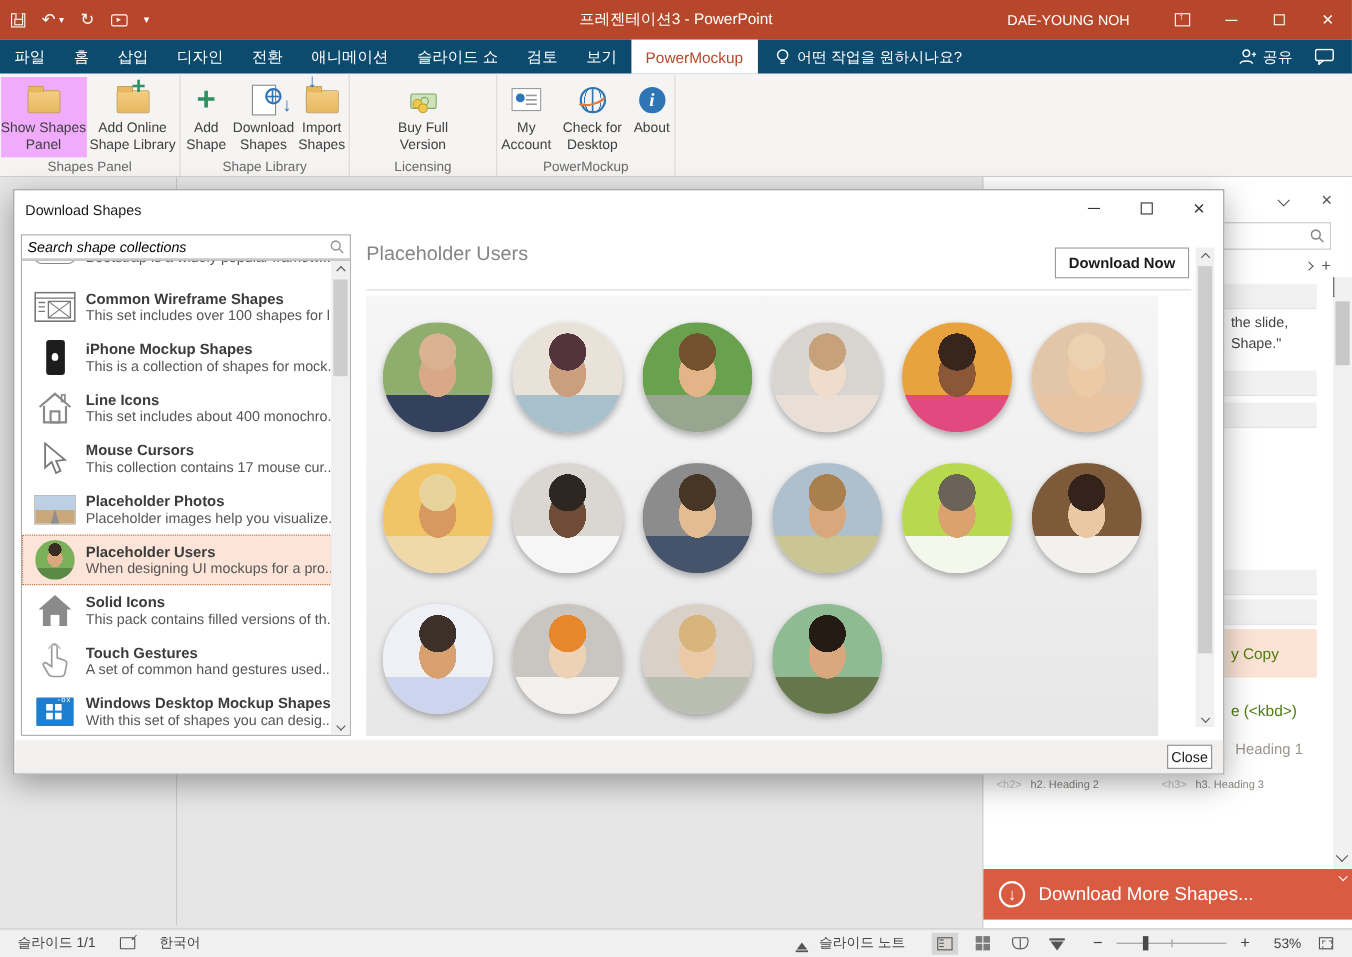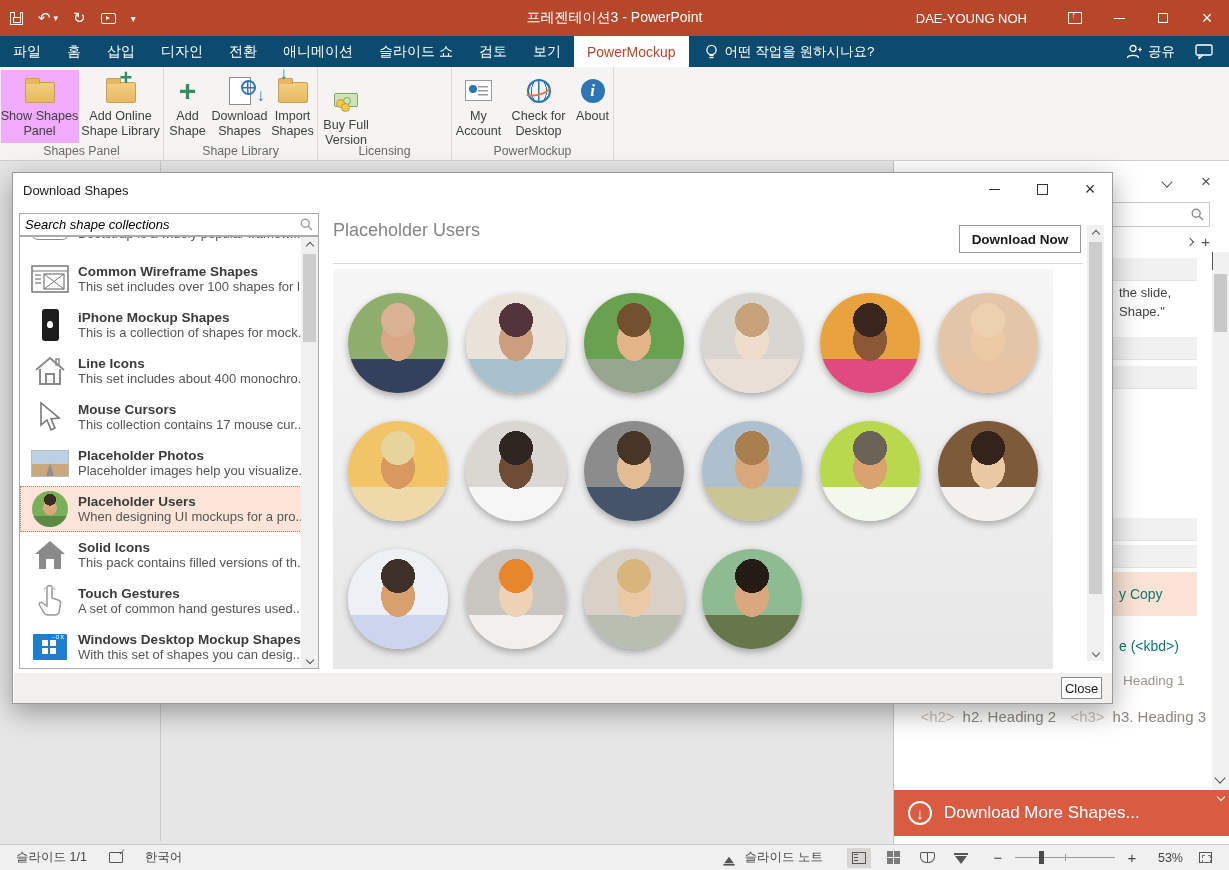--- a/index.html
+++ b/index.html
@@ -79,25 +79,25 @@
   .chev.up { transform:rotate(135deg); }
   .chev.right { transform:rotate(-135deg); }
   .chev.small { width:6px; height:6px; }
   .x-glyph { font-size:17px; color:#555; line-height:1; }
   #tp-search { position:absolute; left:8px; right:19px; top:41px; height:25px; border:1px solid #C8C8C8; background:#fff; display:flex; align-items:center; }
   #tp-search .ph { flex:1; }
   #tp-mini { position:absolute; right:19px; top:72px; display:flex; align-items:center; gap:8px; color:#555; }
   .tp-grayrow { position:absolute; left:0; width:303px; height:23px; background:#F1F1F1; border-bottom:1px solid #E4E4E4; }
   .tp-text { position:absolute; font-size:13px; color:#444; }
   #tp-pink { position:absolute; left:0; top:411px; width:303px; height:44px; background:#FBE3D5; display:flex; align-items:center; }
-  #tp-pink span, #tp-kbd span { margin-left:225px; font-size:14px; color:#0f766e; }
+  #tp-pink span, #tp-kbd span { margin-left:225px; font-size:14px; color:#4d7c0f; }
   #tp-kbd { position:absolute; left:0; top:469px; width:303px; height:32px; display:flex; align-items:center; }
   #tp-h1 { position:absolute; left:229px; top:512px; font-size:13.5px; color:#9B968F; }
   .hrow { position:absolute; left:12px; width:300px; display:flex; }
-  .hcell { width:150px; font-size:15px; display:flex; gap:8px;justify-content:flex-end; }
+  .hcell { width:150px; font-size:10px; display:flex; gap:8px; }
   .htag { color:#C9C1BA; }
   .hlabel { color:#8C8780; }
   #tp-scroll { position:absolute; right:0; top:91px; width:17px; height:538px; background:#F1F1F1; }
   #tp-scroll .thumb { position:absolute; left:2px; top:22px; width:13px; height:58px; background:#C8C8C8; }
   #tp-dl { position:absolute; left:0; top:629px; width:336px; height:46px; background:#D95B42; color:#fff; display:flex; align-items:center; gap:12px; padding-left:14px; cursor:pointer; }
   #tp-dl .circ { width:24px; height:24px; border:2px solid #fff; border-radius:50%; display:flex; align-items:center; justify-content:center; font-size:15px; font-weight:bold; }
   #tp-dl .lbl { font-size:17px; }
   #tp-dl .corner { position:absolute; right:6px; top:4px; }
   .chev.white { border-color:#fff; }
 
@@ -276,21 +276,21 @@
     <div class="rbtn" style="width:48px;">
       <span class="ric" style="position:relative;">
         <span class="folder"></span>
         <span class="ovl blue-arrow" style="position:absolute;left:2px;top:-8px;font-size:17px;">↓</span>
       </span>
       <span class="rlabel">Import Shapes</span>
     </div>
     <span class="glabel">Shape Library</span>
   </div>
 
-  <div class="rgroup" style="width:134px;flex-direction:column;">
+  <div class="rgroup" style="width:134px;">
     <div class="rbtn" style="width:56px;">
       <span class="ric" style="position:relative;">
         <span class="bank"></span>
         <span class="coin" style="left:2px;top:18px;"></span>
         <span class="coin" style="left:7px;top:22px;"></span>
       </span>
       <span class="rlabel">Buy Full Version</span>
     </div>
     <span class="glabel">Licensing</span>
   </div>

